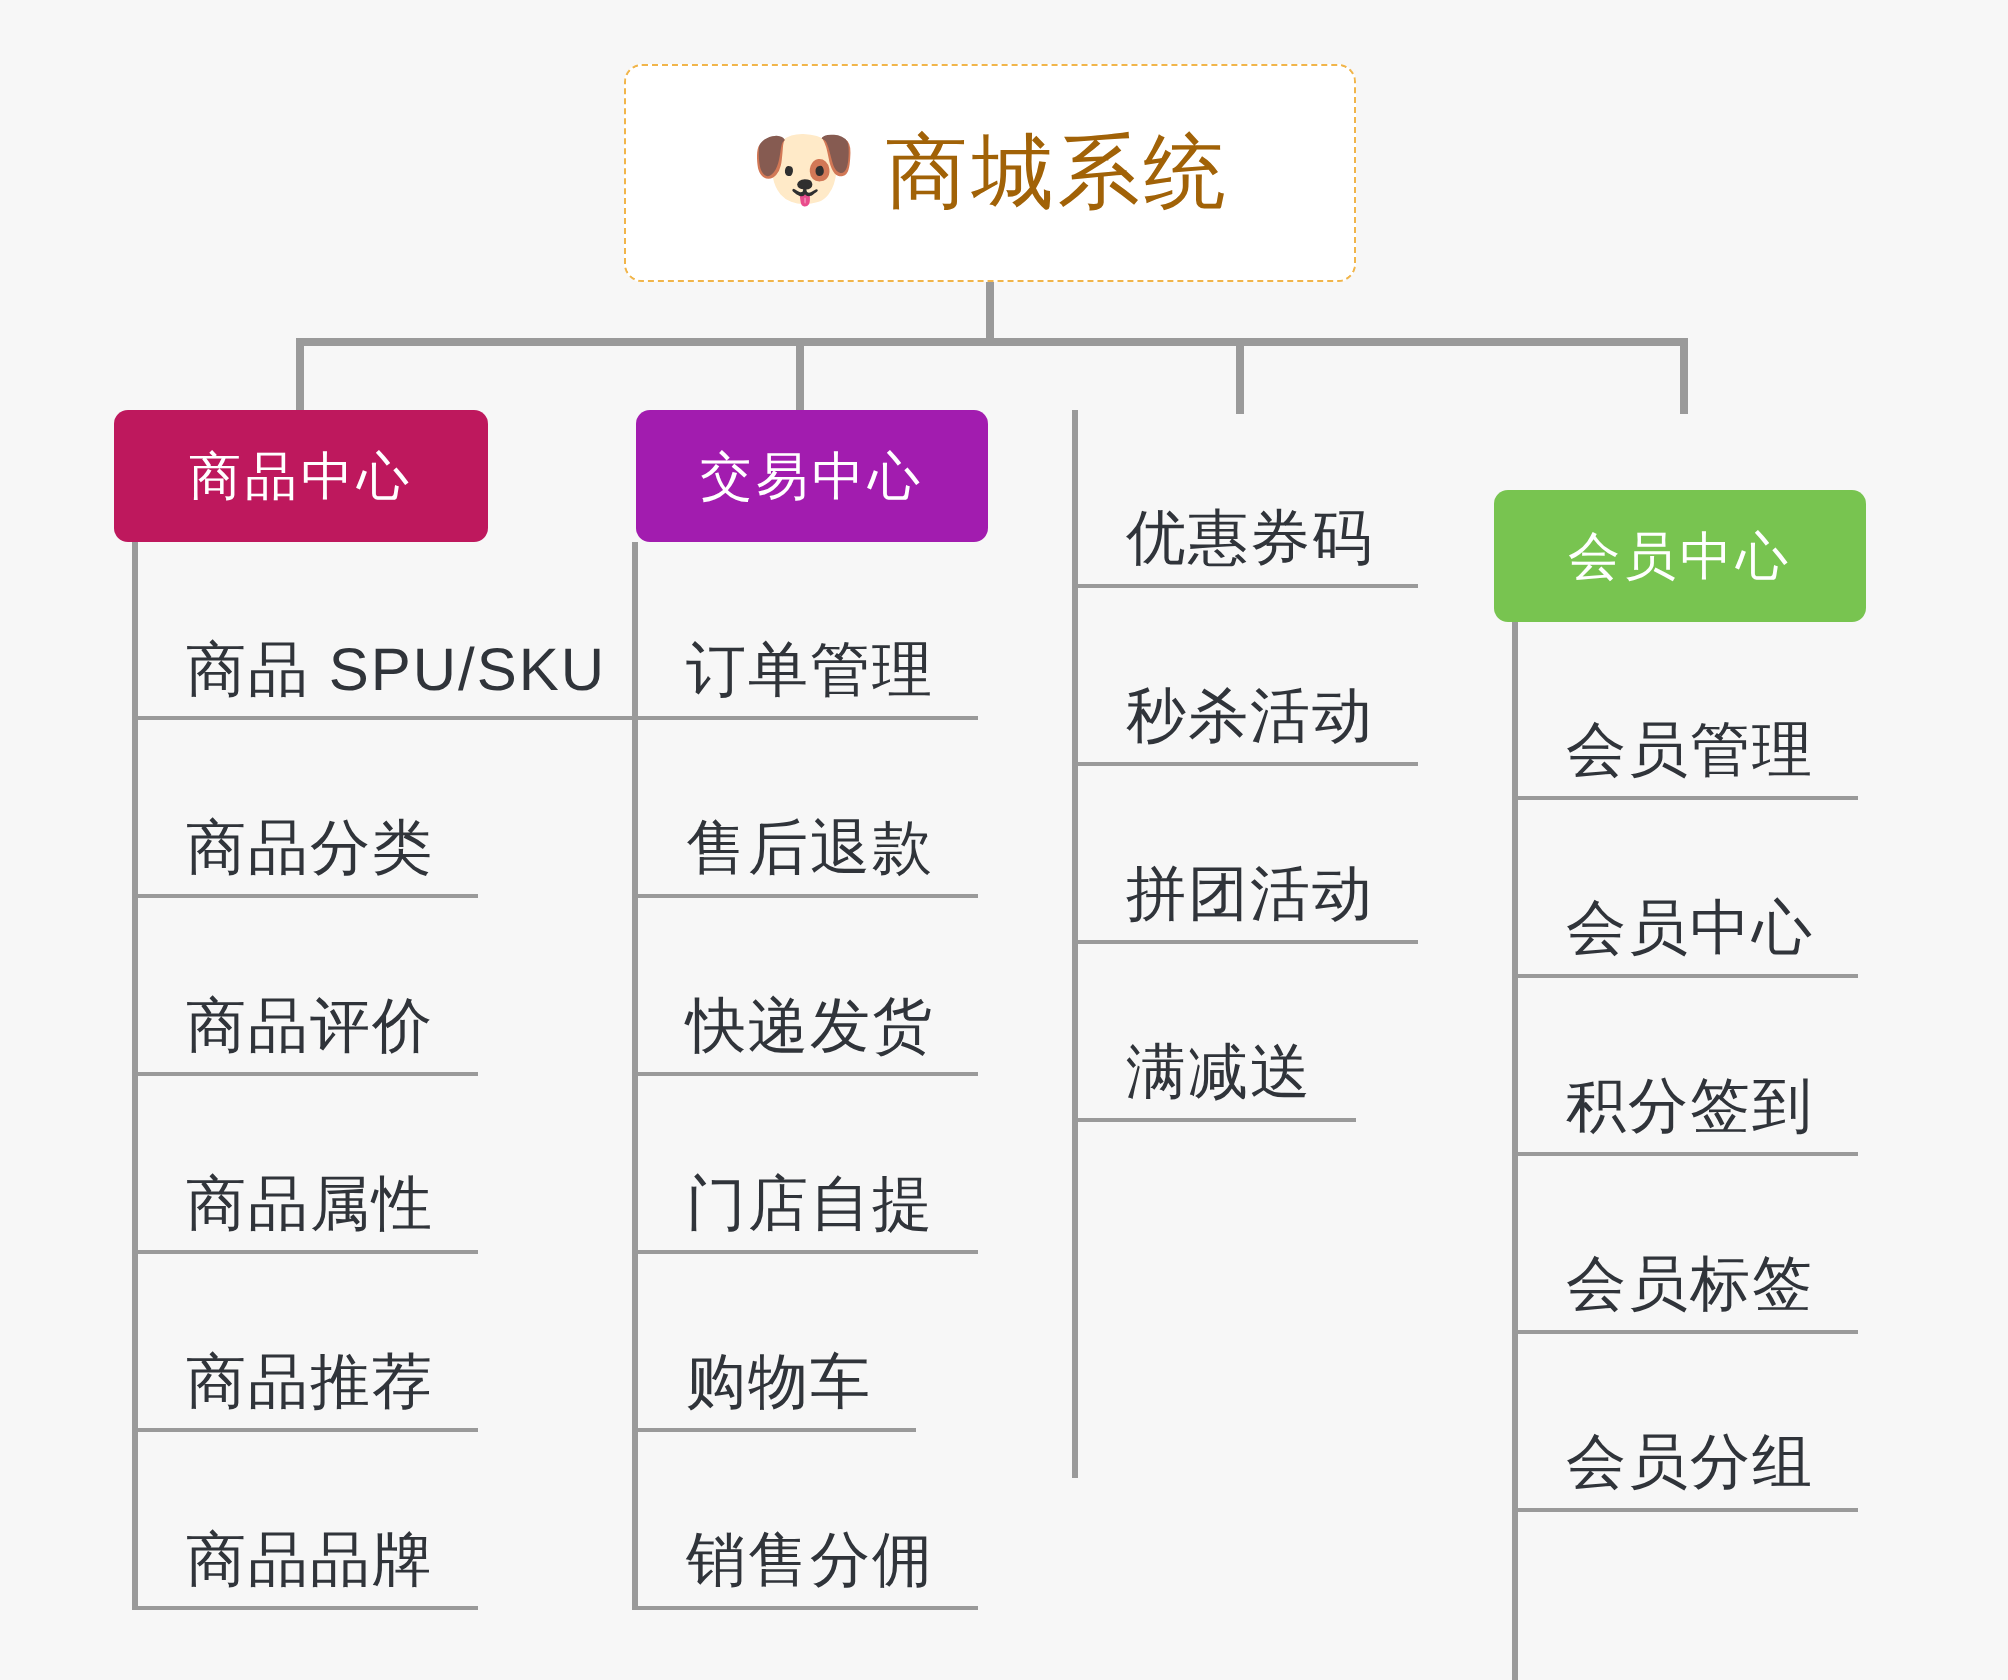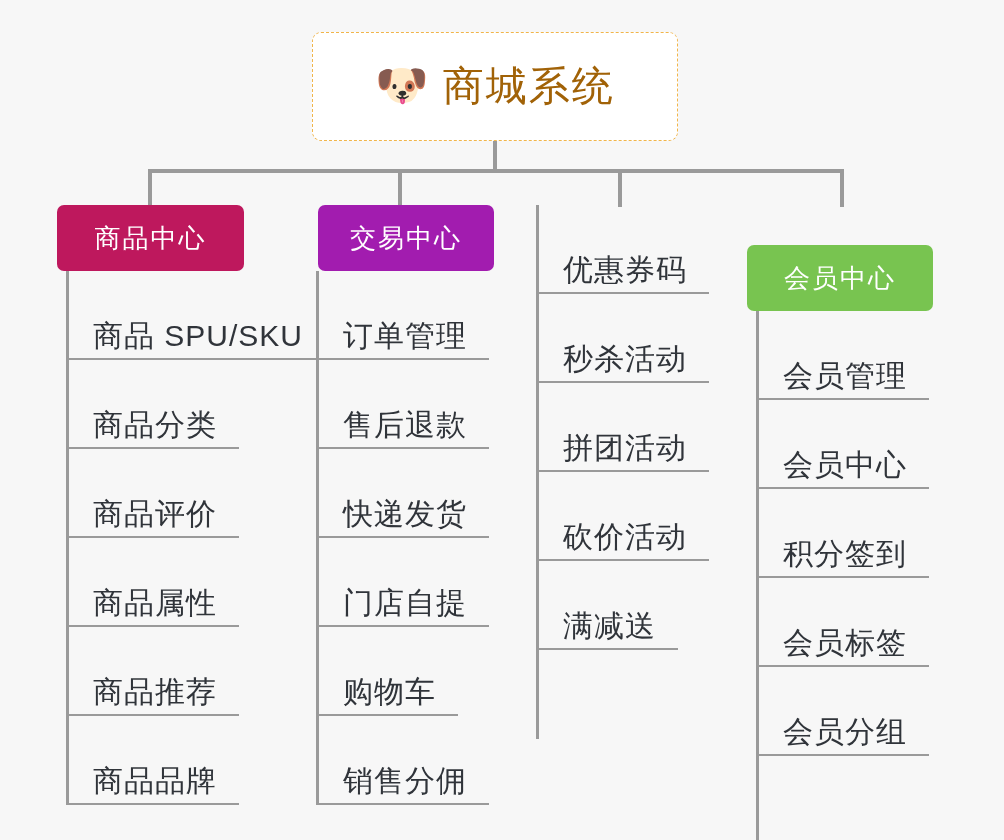--- a/index.html
+++ b/index.html
@@ -182,23 +182,20 @@
       <div class="leaf">
         <div class="leaf-inner"><span class="leaf-label">优惠券码</span></div>
       </div>
       <div class="leaf">
         <div class="leaf-inner"><span class="leaf-label">秒杀活动</span></div>
       </div>
       <div class="leaf">
         <div class="leaf-inner"><span class="leaf-label">拼团活动</span></div>
       </div>
       <div class="leaf">
-        <div class="leaf-inner"><span class="leaf-label">砍价活动</span></div>
-      </div>
-      <div class="leaf">
         <div class="leaf-inner"><span class="leaf-label">满减送</span></div>
       </div>
     </div>
   </div>
 
   <div class="branch" style="left:747px; width:186px;">
     <div class="branch-header" style="background:#78c450;margin-top:40px;">
       <span>会员中心</span>
     </div>
     <div class="branch-body">

